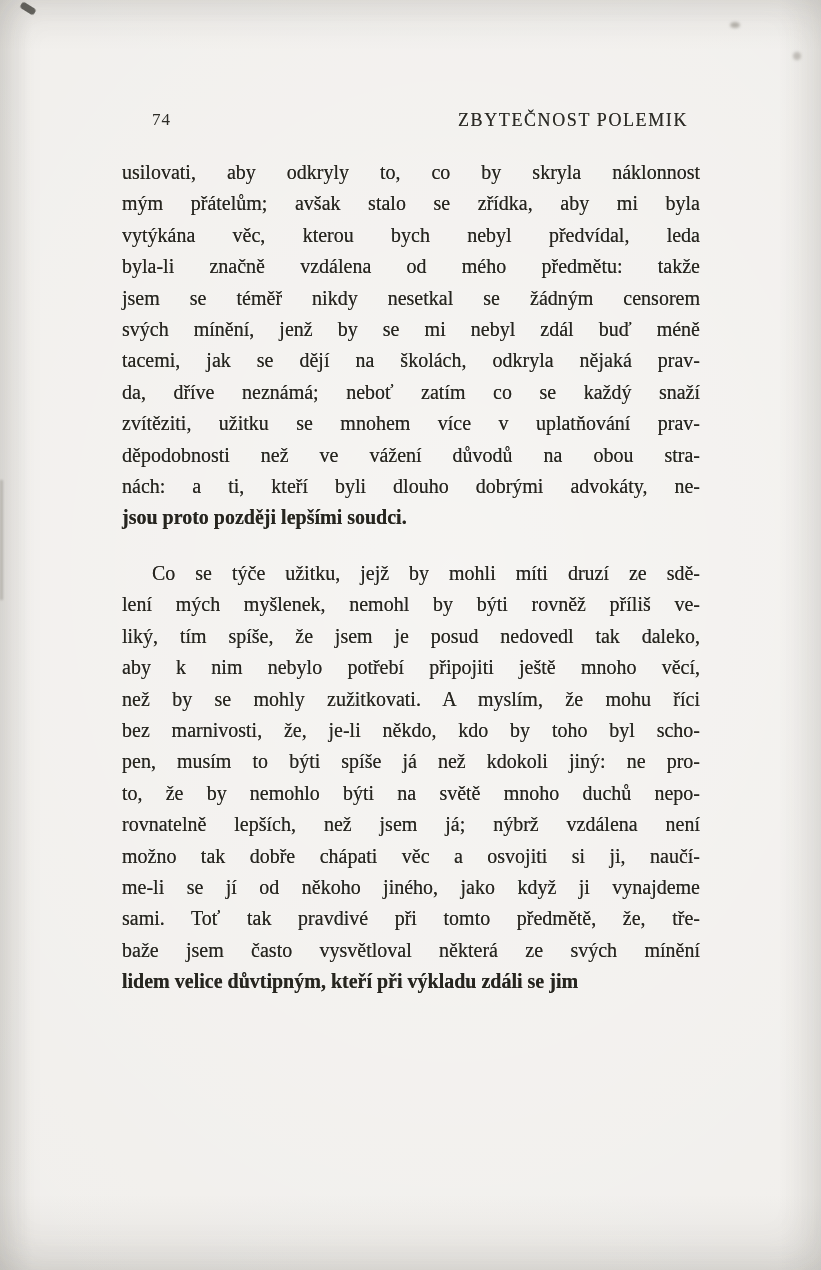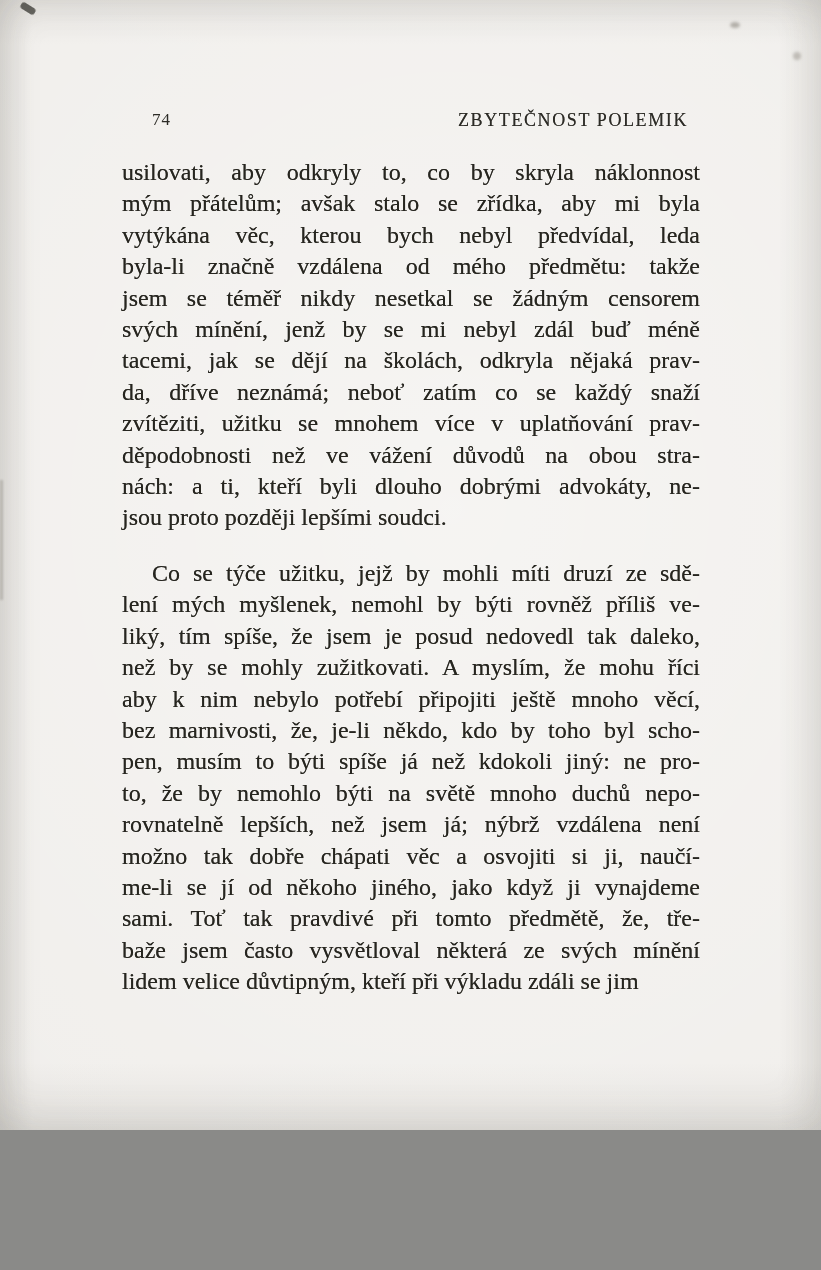--- a/index.html
+++ b/index.html
@@ -3,21 +3,21 @@
 <meta charset="utf-8">
 <style>
   html, body {
     margin: 0;
     padding: 0;
     background: #8a8a88;
   }
   .scan-page {
     position: relative;
     width: 821px;
-    height: 1130px;
+    height: 1270px;
     margin: 0 auto;
     background: #f1efec;
     background-image:
       radial-gradient(ellipse 120% 100% at 55% 45%, rgba(255,255,255,0.35), rgba(255,255,255,0) 70%),
       linear-gradient(90deg, rgba(95,90,82,0.10) 0%, rgba(95,90,82,0) 4%),
       linear-gradient(270deg, rgba(95,90,82,0.08) 0%, rgba(95,90,82,0) 5%),
       linear-gradient(180deg, rgba(95,90,82,0.07) 0%, rgba(95,90,82,0) 4%),
       linear-gradient(0deg, rgba(95,90,82,0.09) 0%, rgba(95,90,82,0) 6%);
     box-shadow: inset 10px 6px 34px rgba(90,84,76,0.10), inset -8px -12px 40px rgba(90,84,76,0.09);
     overflow: hidden;
@@ -87,31 +87,31 @@
     letter-spacing: 1.6px;
     color: #2c2b26;
     text-shadow: 0 0 0.4px rgba(40,38,32,0.65);
   }
   
   .text-block {
     position: absolute;
     top: 157px;
     left: 122px;
     width: 578px;
-    font-size: 24px;
+    font-size: 20px;
     line-height: 31.4px;
     text-shadow: 0 0 0.45px rgba(38,37,31,0.7);
   }
   .paragraph { margin: 0; }
   .line {
     text-align: justify;
     text-align-last: justify;
     white-space: normal;
   }
-  .line.last { text-align-last: left; }
+  .line.last { text-align-last: left; font-weight: bold; }
   .line.indent { text-indent: 30px; margin-top: 24px; }
 </style>
 </head>
 <body>
 
 <div class="scan-page">
 
   <div class="artifact tick-top-left"></div>
   <div class="artifact speck-top-1"></div>
   <div class="artifact speck-top-2"></div>
@@ -134,22 +134,22 @@
         <div class="line">da, dříve neznámá; neboť zatím co se každý snaží</div>
         <div class="line">zvítěziti, užitku se mnohem více v uplatňování prav-</div>
         <div class="line">děpodobnosti než ve vážení důvodů na obou stra-</div>
         <div class="line">nách: a ti, kteří byli dlouho dobrými advokáty, ne-</div>
         <div class="line last">jsou proto později lepšími soudci.</div>
       </div>
       <div class="paragraph">
         <div class="line indent">Co se týče užitku, jejž by mohli míti druzí ze sdě-</div>
         <div class="line">lení mých myšlenek, nemohl by býti rovněž příliš ve-</div>
         <div class="line">liký, tím spíše, že jsem je posud nedovedl tak daleko,</div>
+        <div class="line">aby k nim nebylo potřebí připojiti ještě mnoho věcí,</div>
         <div class="line">než by se mohly zužitkovati. A myslím, že mohu říci</div>
-        <div class="line">aby k nim nebylo potřebí připojiti ještě mnoho věcí,</div>
         <div class="line">bez marnivosti, že, je-li někdo, kdo by toho byl scho-</div>
         <div class="line">pen, musím to býti spíše já než kdokoli jiný: ne pro-</div>
         <div class="line">to, že by nemohlo býti na světě mnoho duchů nepo-</div>
         <div class="line">rovnatelně lepších, než jsem já; nýbrž vzdálena není</div>
         <div class="line">možno tak dobře chápati věc a osvojiti si ji, naučí-</div>
         <div class="line">me-li se jí od někoho jiného, jako když ji vynajdeme</div>
         <div class="line">sami. Toť tak pravdivé při tomto předmětě, že, tře-</div>
         <div class="line">baže jsem často vysvětloval některá ze svých mínění</div>
         <div class="line last">lidem velice důvtipným, kteří při výkladu zdáli se jim</div>
       </div>

